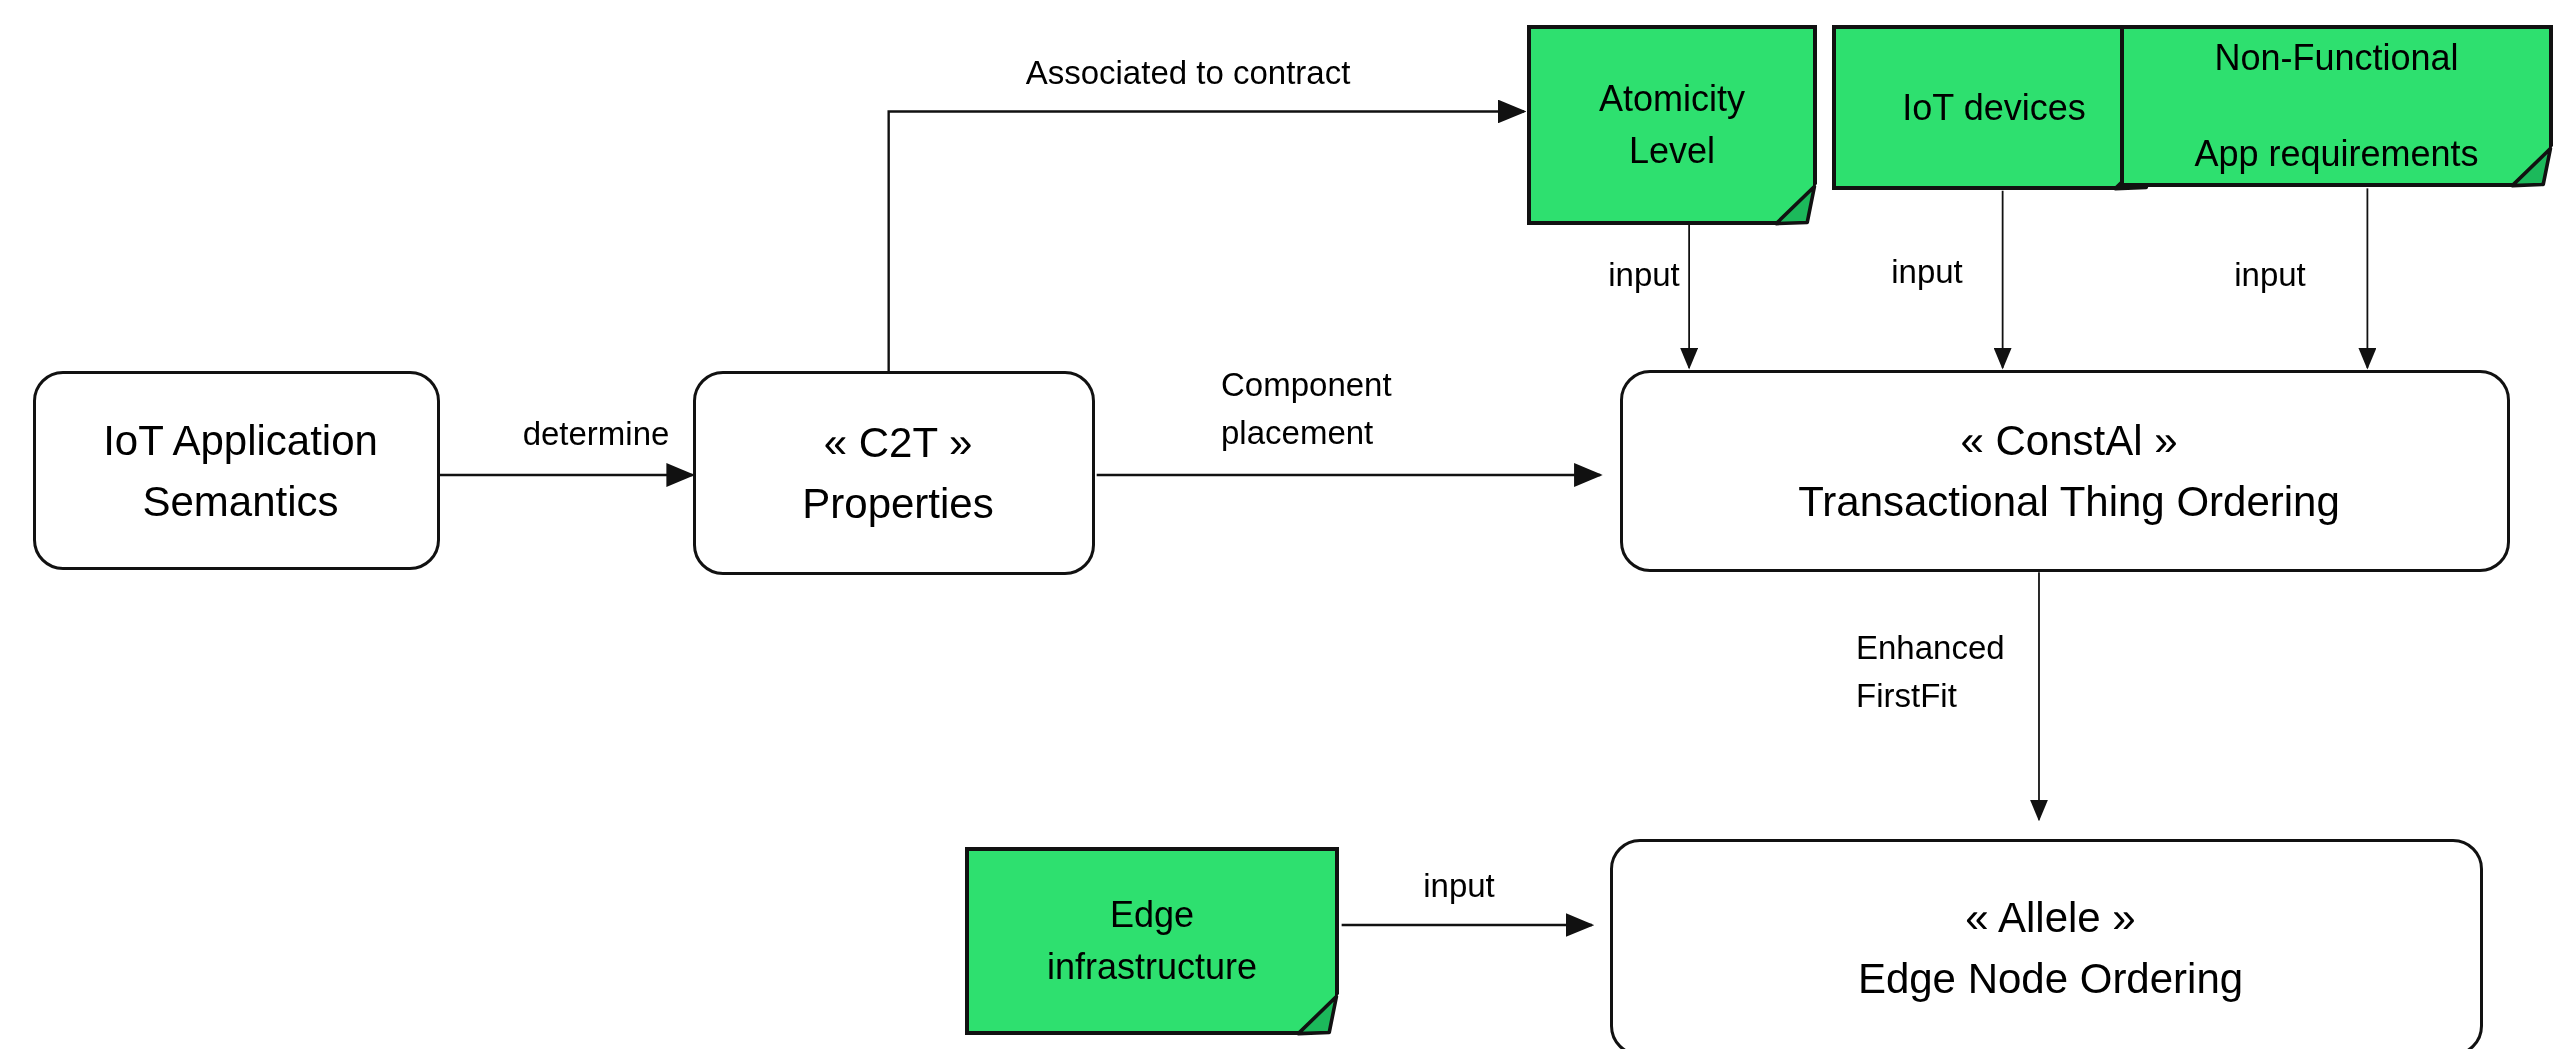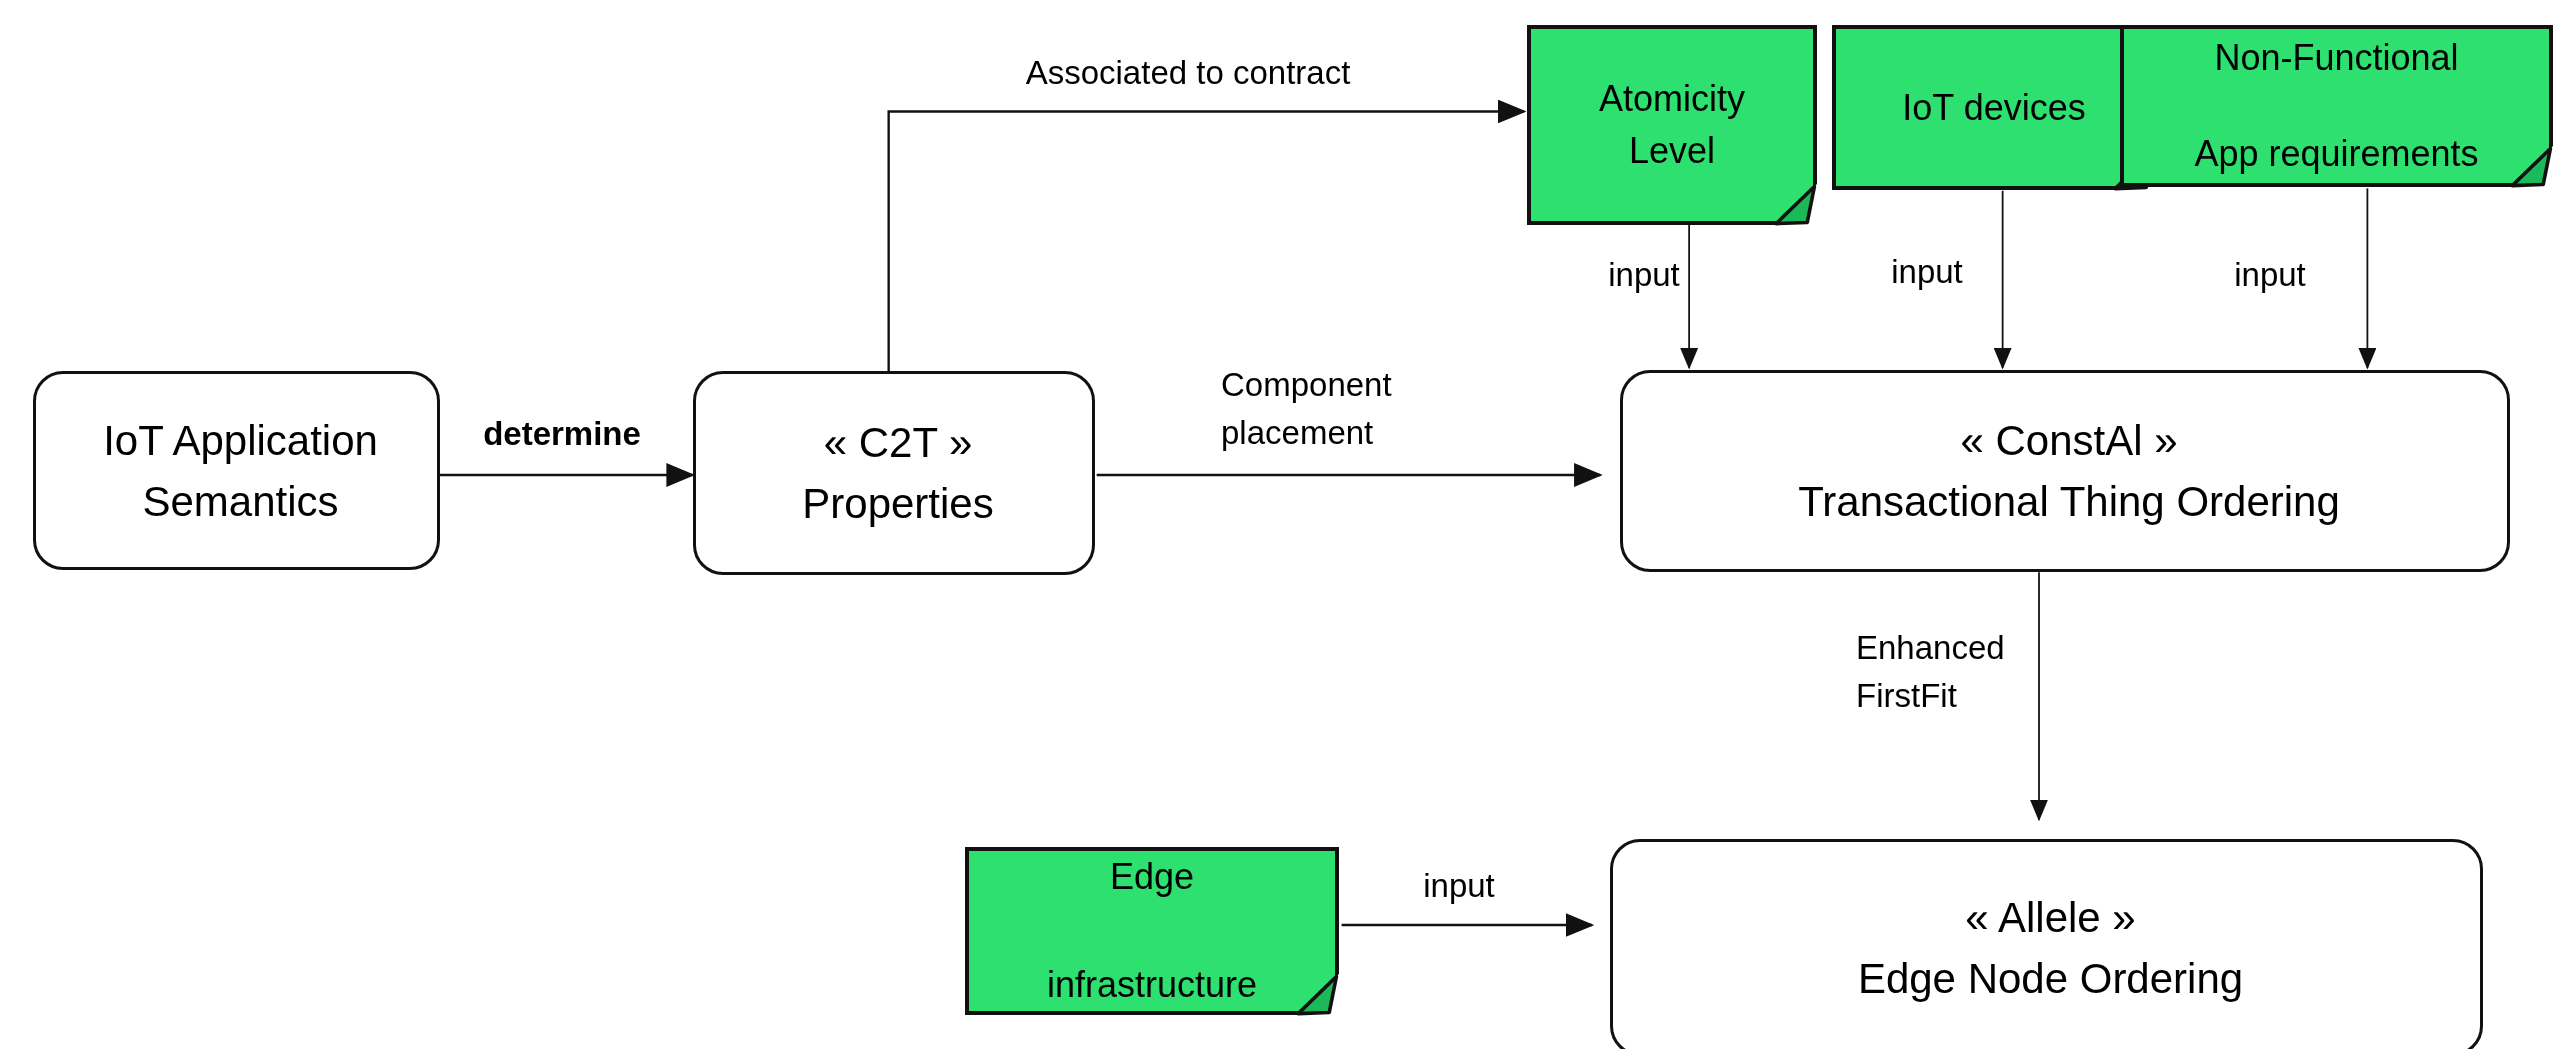--- a/index.html
+++ b/index.html
@@ -50,23 +50,23 @@
   .elabel.twoline{line-height:48px;text-align:left;}
   
   #n-iot-app   {left:33px;  top:371px;  width:407px;  height:199px;}
   #n-c2t       {left:693px;top:371px;  width:402px;  height:204px;}
   #n-constal   {left:1602px;top:370px;  width:890px; height:202px;margin-left:18px;}
   #n-allele    {left:1594px;top:839px; width:873px; height:217px;margin-left:16px;}
   
   #t-atomicity {left:1527px;top:25px;   width:290px;  height:200px;}
   #t-iotdev    {left:1832px;top:25px;   width:324px;  height:165px;}
   #t-nonfunc   {left:2120px;top:25px;   width:433px;  height:162px;gap:44px;}
-  #t-edgeinfra {left:965px;top:847px; width:374px;  height:168px;justify-content:space-between;}
+  #t-edgeinfra {left:965px;top:847px; width:374px;  height:188px;}
   
-  #l-determine {left:562px; top:434px;font-weight:bold;}
+  #l-determine {left:596px; top:434px;}
   #l-assoc     {left:1188px;top:73px;}
   #l-component {left:1221px;top:361px;}
   #l-input1    {left:1644px;top:275px;}
   #l-input2    {left:1927px;top:272px;}
   #l-input3    {left:2270px;top:275px;}
   #l-input4    {left:1459px;top:886px;}
   #l-enhanced  {left:1856px;top:624px;}
 </style>
 </head>
 <body>

